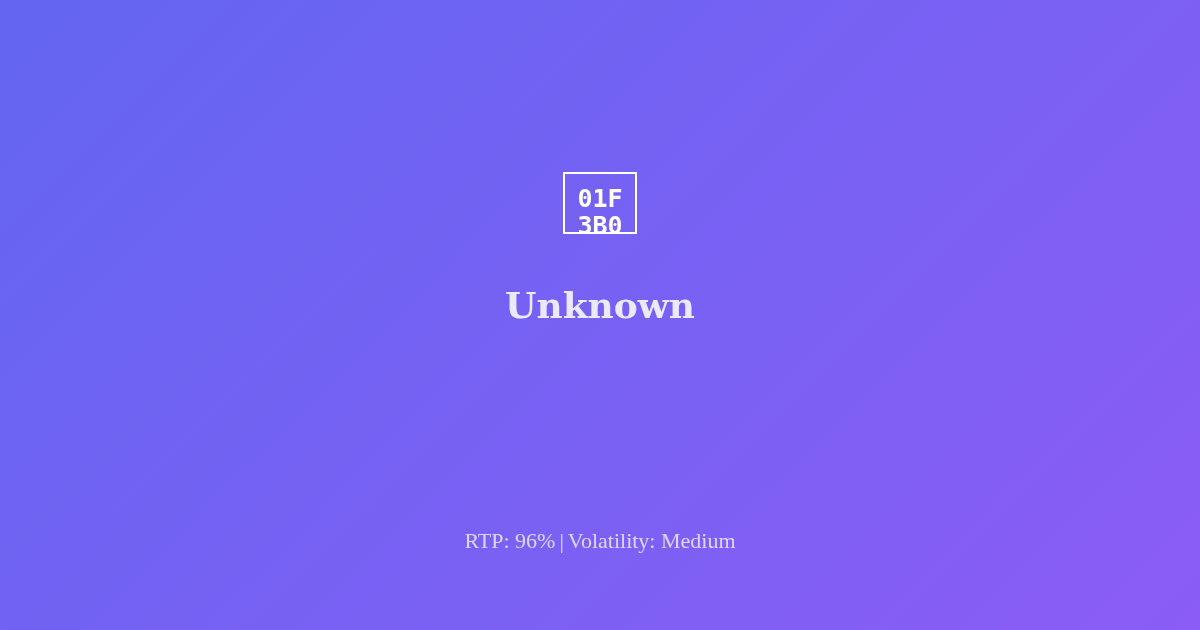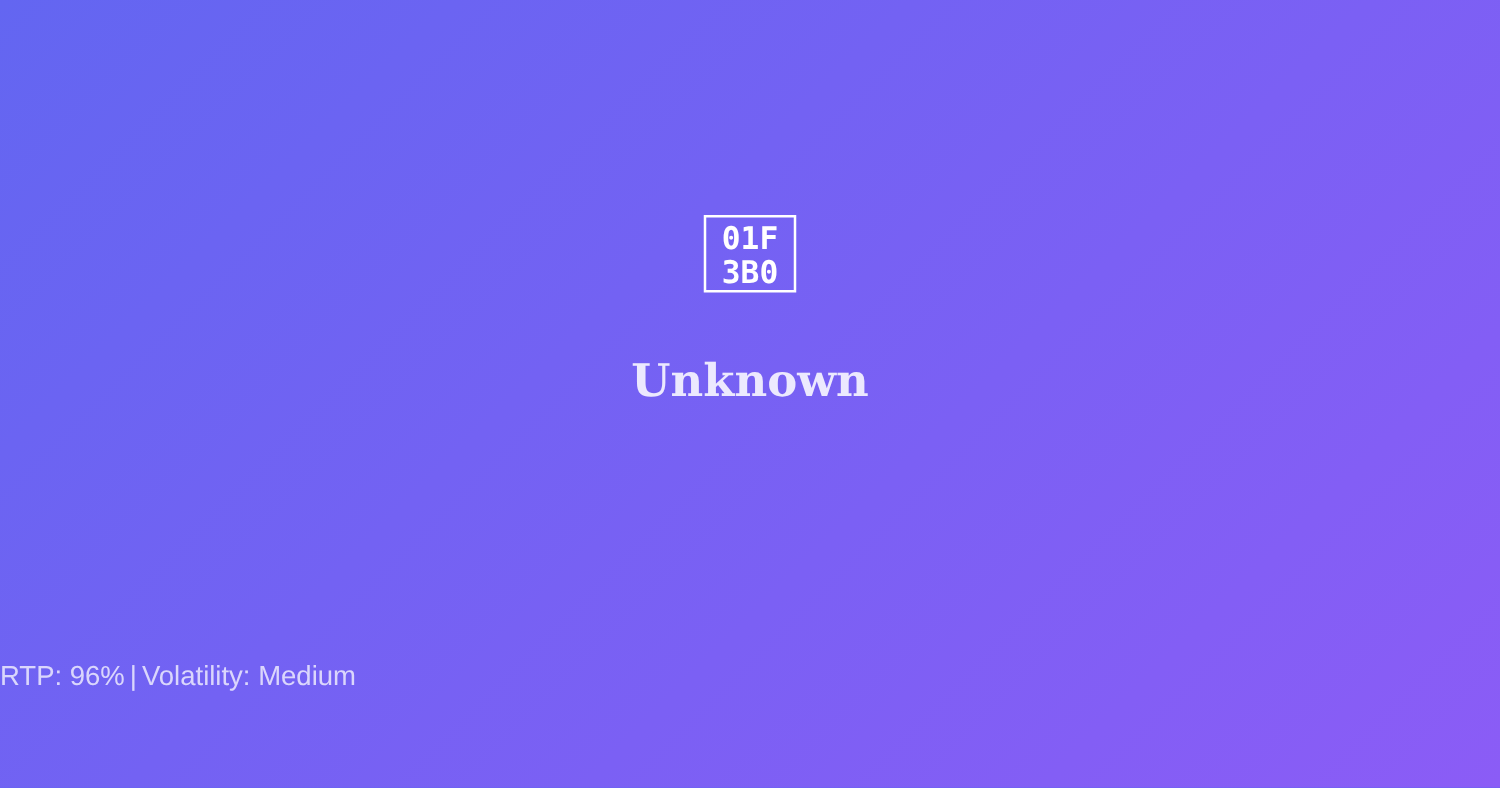--- a/index.html
+++ b/index.html
@@ -50,28 +50,28 @@
     justify-content: center;
     gap: 26px;
     width: 100%;
   }
 
   
   .tofu-glyph {
     display: inline-flex;
     flex-direction: column;
     align-items: center;
-    justify-content: flex-end;
+    justify-content: space-between;
     box-sizing: border-box;
     width: 74px;
     height: 62px;
     border: 2px solid #ffffff;
     flex: 0 0 auto;
     line-height: 1;
-    padding: 1px 0;
+    padding: 11px 0;
   }
 
   .tofu-row {
     font-family: "DejaVu Sans Mono", "Liberation Mono", monospace;
     font-size: 25px;
     font-weight: 700;
     line-height: 1.08;
     letter-spacing: 0px;
     color: #ffffff;
     white-space: pre;
@@ -97,21 +97,22 @@
     line-height: 1.2;
     text-align: center;
   }
 
   
   .meta-line {
     position: absolute;
     left: 0;
     right: 0;
     top: 527px;
-    font-family: Liberation Sans, sans-serif;
+    text-align: center;
+    font-family: Liberation Serif, serif;
     font-size: 22px;
     font-weight: 400;
     color: rgba(255, 255, 255, 0.74);
     line-height: 1.3;
   }
 
   .meta-sep {
     padding: 0 4px;
   }
 </style>

